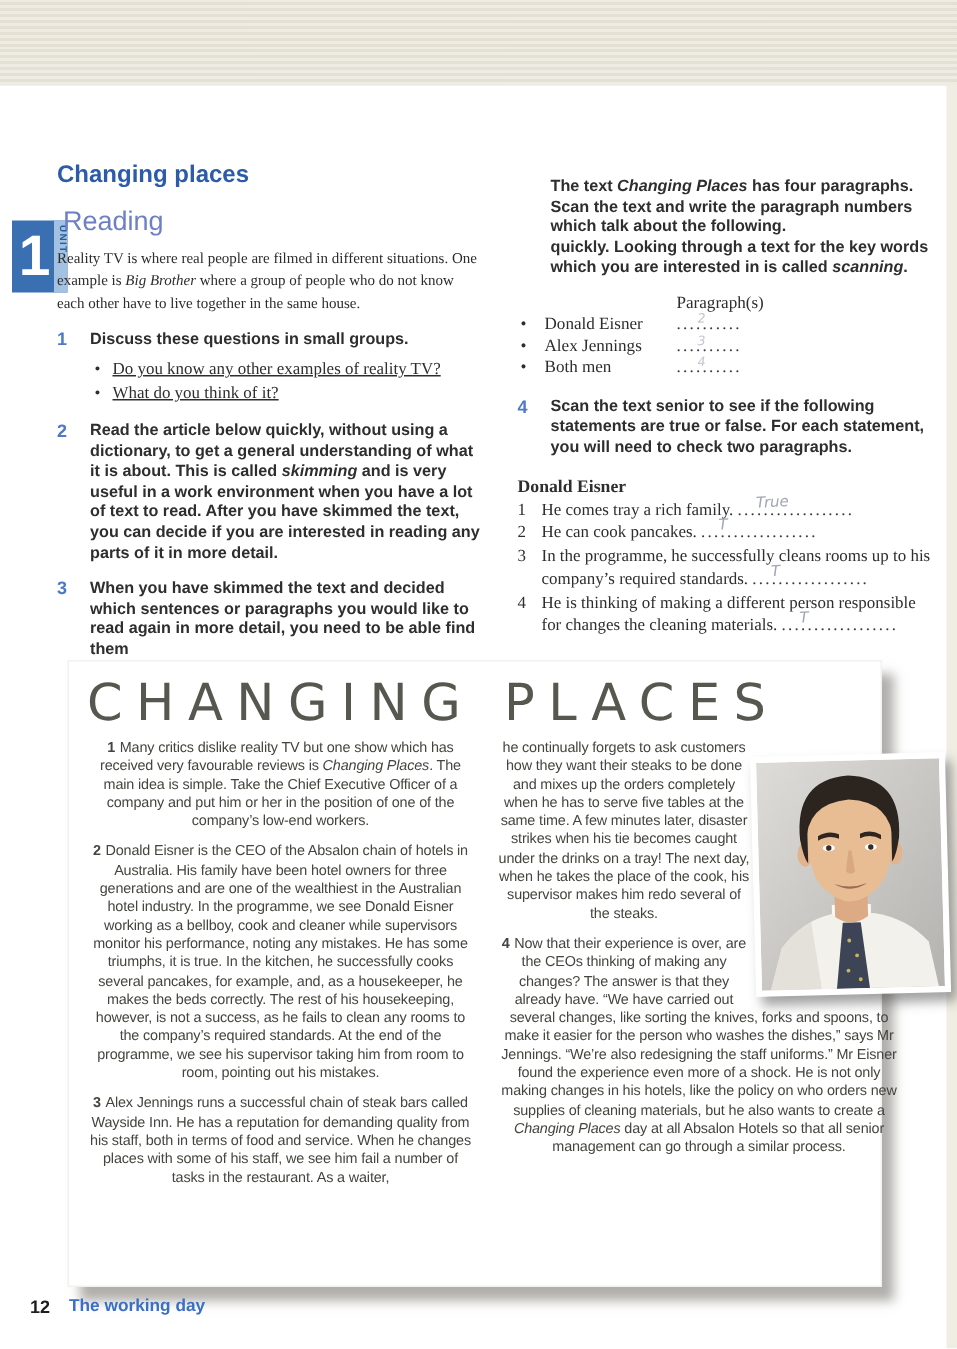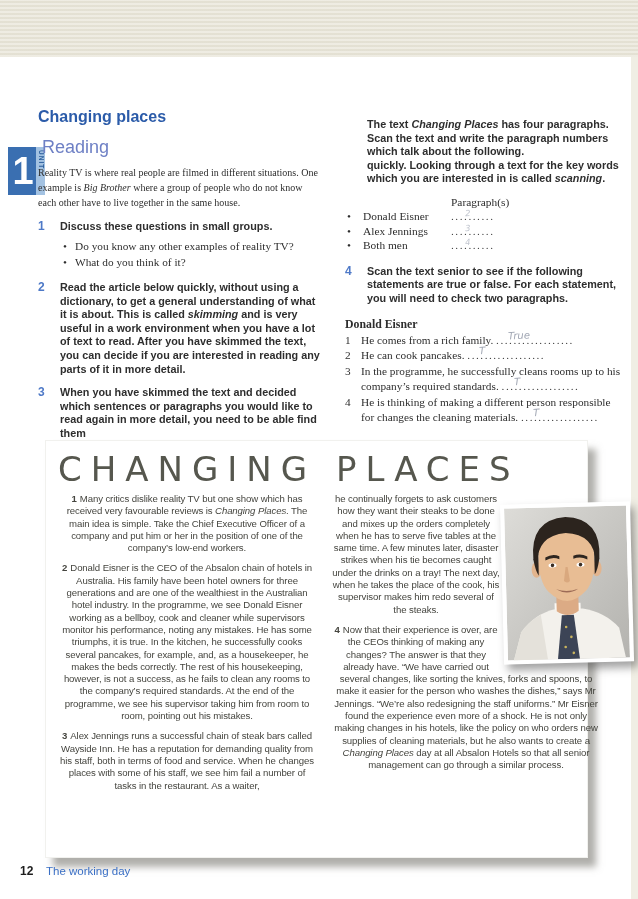--- a/index.html
+++ b/index.html
@@ -28,21 +28,21 @@
   .lesson-title{font-size:16px;font-weight:bold;color:#2b5ba9;margin:0;}
   .section-title{font-size:18px;font-weight:normal;color:#6e80c5;margin:11px 0 0 4px;}
   .intro{font-family:"Liberation Serif",serif;font-size:10px;line-height:14.8px;color:#2d2d2d;margin-top:8px;}
   .intro i{font-family:"Liberation Serif",serif;}
 
   .ex{display:flex;margin-top:10px;}
   .ex-num{width:22px;flex:none;color:#4e79c7;font-weight:bold;font-size:12px;line-height:13.6px;}
   .ex-body{flex:1;font-weight:bold;font-size:10.8px;line-height:13.6px;color:#2e2e2e;}
   .bullets{margin:5px 0 0 0;padding:0;list-style:none;font-family:"Liberation Serif",serif;
     font-weight:normal;font-size:11.3px;line-height:14px;}
-  .bullets li{position:relative;padding-left:15px;margin-bottom:2px;}
+  .bullets li{position:relative;padding-left:15px;margin-bottom:2px;text-decoration:underline;}
   .bullets li::before{content:"\2022";position:absolute;left:3px;}
 
   
   .ptable{margin:9px 0 0 2px;font-family:"Liberation Serif",serif;font-size:11.4px;color:#2d2d2d;}
   .phead{margin-left:104px;line-height:14px;}
   .prow{display:flex;line-height:14.6px;}
   .prow .bullet{width:16px;flex:none;}
   .prow .plabel{width:88px;flex:none;}
   .blank{position:relative;display:inline-block;}
   .dots{letter-spacing:1.5px;color:#3a3a3a;}
@@ -68,21 +68,21 @@
   .apara .pnum{font-weight:bold;margin-right:3px;}
   .photo-spacer{float:right;width:100px;height:170px;}
 
   
   .photo{position:absolute;left:502px;top:503px;width:122px;height:152px;background:#ffffff;
     padding:4px;box-shadow:4px 6px 8px rgba(70,70,70,.5);transform:rotate(-1.5deg);}
   .photo svg{display:block;width:122px;height:152px;}
 
   
   .footer-page{position:absolute;left:20px;top:864px;font-size:12px;font-weight:bold;color:#1e1e1e;}
-  .footer-title{position:absolute;left:46px;top:865px;font-size:11.5px;color:#3a6fc5;}
+  .footer-title{position:absolute;left:46px;top:865px;font-size:11.5px;color:#3a6fc5;font-weight:bold;}
 </style>
 </head>
 <body>
 
 <div class="top-band"></div>
 <div class="right-band"></div>
 
 <div class="unit-badge">
   <div class="stripe"></div>
   <div class="num">1</div>
@@ -149,21 +149,21 @@
 
   <div class="ex" style="margin-top:12px;">
     <div class="ex-num">4</div>
     <div class="ex-body">Scan the text senior to see if the following statements are true or false. For each statement, you will need to check two paragraphs.</div>
   </div>
 
   <div class="statements-head">Donald Eisner</div>
 
   <div class="stmt">
     <span class="stmt-num">1</span>
-    <span class="stmt-text"><span>He comes from a rich family.</span> <span class="blank"><span class="dots">..................</span><span class="hand">True</span></span></span>
+    <span class="stmt-text"><span>He comes tray a rich family.</span> <span class="blank"><span class="dots">..................</span><span class="hand">True</span></span></span>
   </div>
   <div class="stmt">
     <span class="stmt-num">2</span>
     <span class="stmt-text"><span>He can cook pancakes.</span> <span class="blank"><span class="dots">..................</span><span class="hand">T</span></span></span>
   </div>
   <div class="stmt">
     <span class="stmt-num">3</span>
     <span class="stmt-text"><span>In the programme, he successfully cleans rooms up to his company’s required standards.</span> <span class="blank"><span class="dots">..................</span><span class="hand">T</span></span></span>
   </div>
   <div class="stmt">

